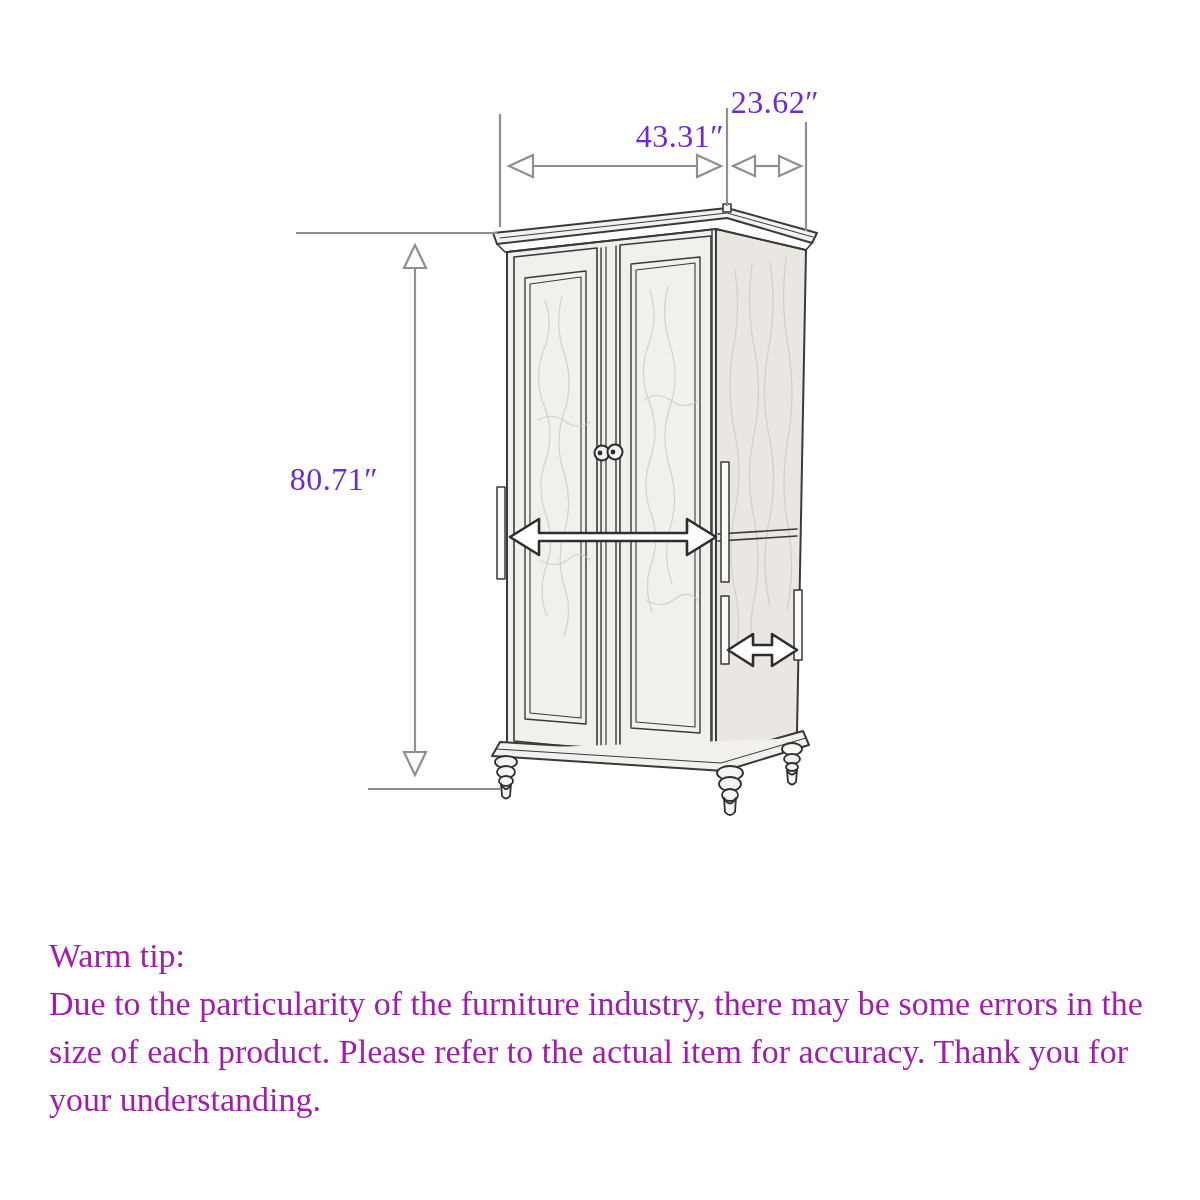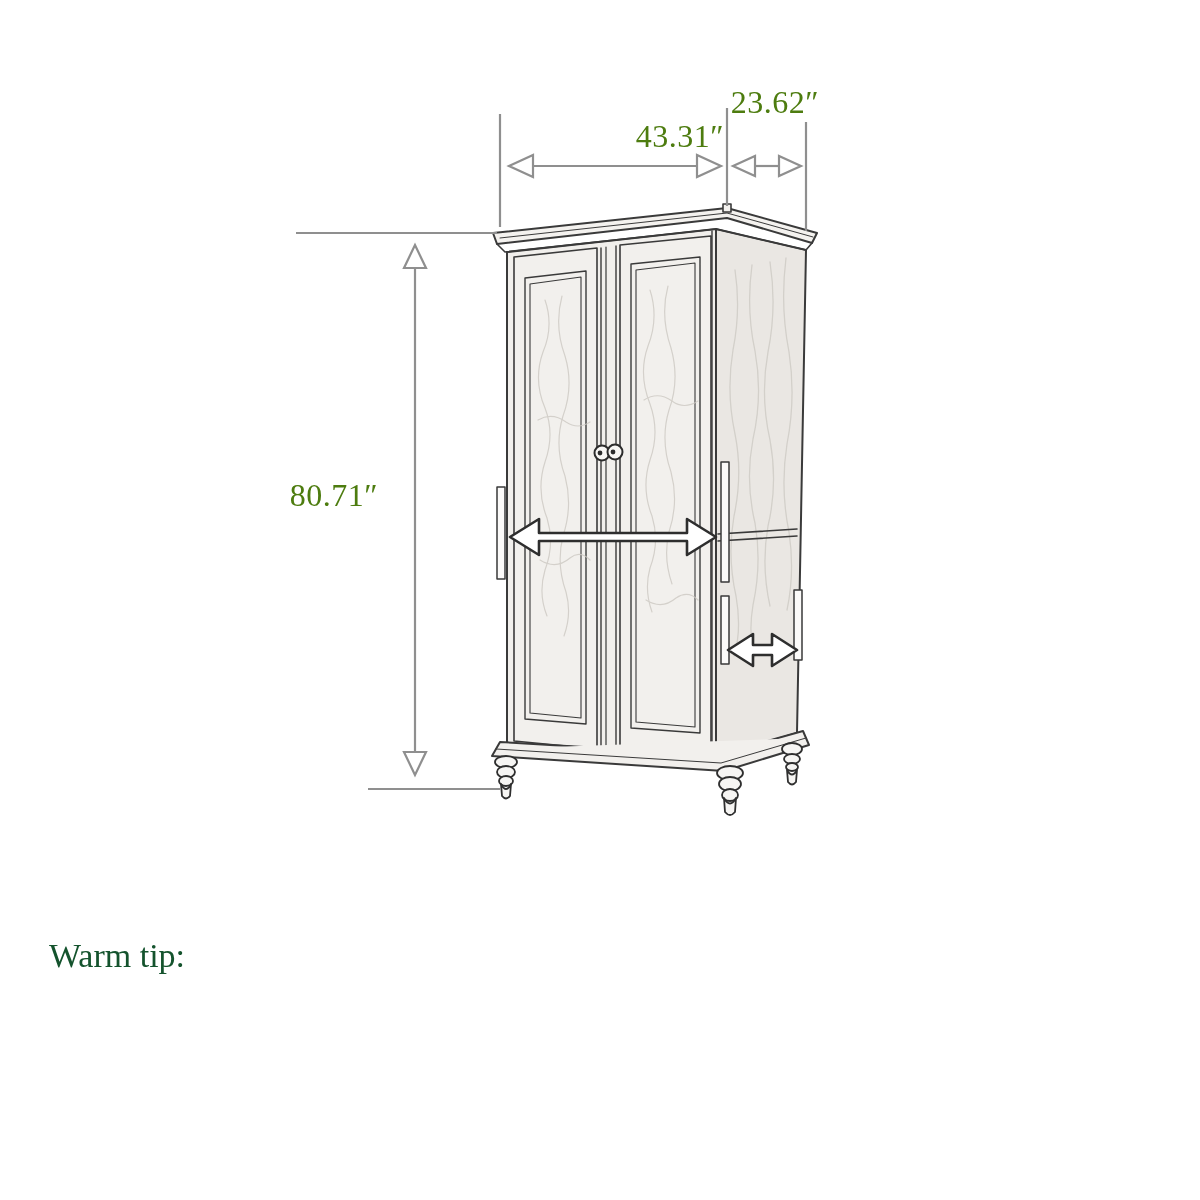--- a/index.html
+++ b/index.html
@@ -8,29 +8,29 @@
     width:1200px;height:1200px;
     background:#ffffff;
     overflow:hidden;
     font-family:"Liberation Serif", serif;
   }
   .diagram-svg{position:absolute;left:0;top:0;width:1200px;height:1200px;}
   .dim-label{
     position:absolute;
     transform:translateX(-50%);
     font-size:32px;
-    color:#4d7c0f;
+    color:#6d28d9;
     white-space:nowrap;
     letter-spacing:0.5px;
   }
   .warm-tip{
     position:absolute;
     left:49px;top:932px;
     width:1112px;
-    color:#14532d;
+    color:#a21caf;
   }
   .warm-tip-heading{
     font-size:34px;
     line-height:48px;
   }
   .warm-tip-body{
     font-size:34px;
     line-height:48px;
   }
 </style>
@@ -167,19 +167,20 @@
     </g>
 
     <g fill="#ffffff" stroke="#2e2e2e" stroke-width="2.6" stroke-linejoin="round">
       <path d="M510,537 L539,519 L539,533 L687,533 L687,519 L716,537 L687,555 L687,541 L539,541 L539,555 Z"></path>
       <path d="M728,650 L753,634 L753,645 L772,645 L772,634 L797,650 L772,666 L772,655 L753,655 L753,666 Z"></path>
     </g>
   </svg>
 
   <div class="dim-label" style="left:632px;top:118px;margin-left:48px;">43.31″</div>
   <div class="dim-label" style="left:775px;top:84px;">23.62″</div>
-  <div class="dim-label" style="left:334px;top:477px;text-align:center;">80.71″</div>
+  <div class="dim-label" style="left:334px;top:461px;text-align:center;">80.71″</div>
 
   <div class="warm-tip">
     <div class="warm-tip-heading">Warm tip:</div>
+    <div class="warm-tip-body">Due to the particularity of the furniture industry, there may be some errors in the size of each product. Please refer to the actual item for accuracy. Thank you for your understanding.</div>
   </div>
 
 </div>
 
 </body></html>

